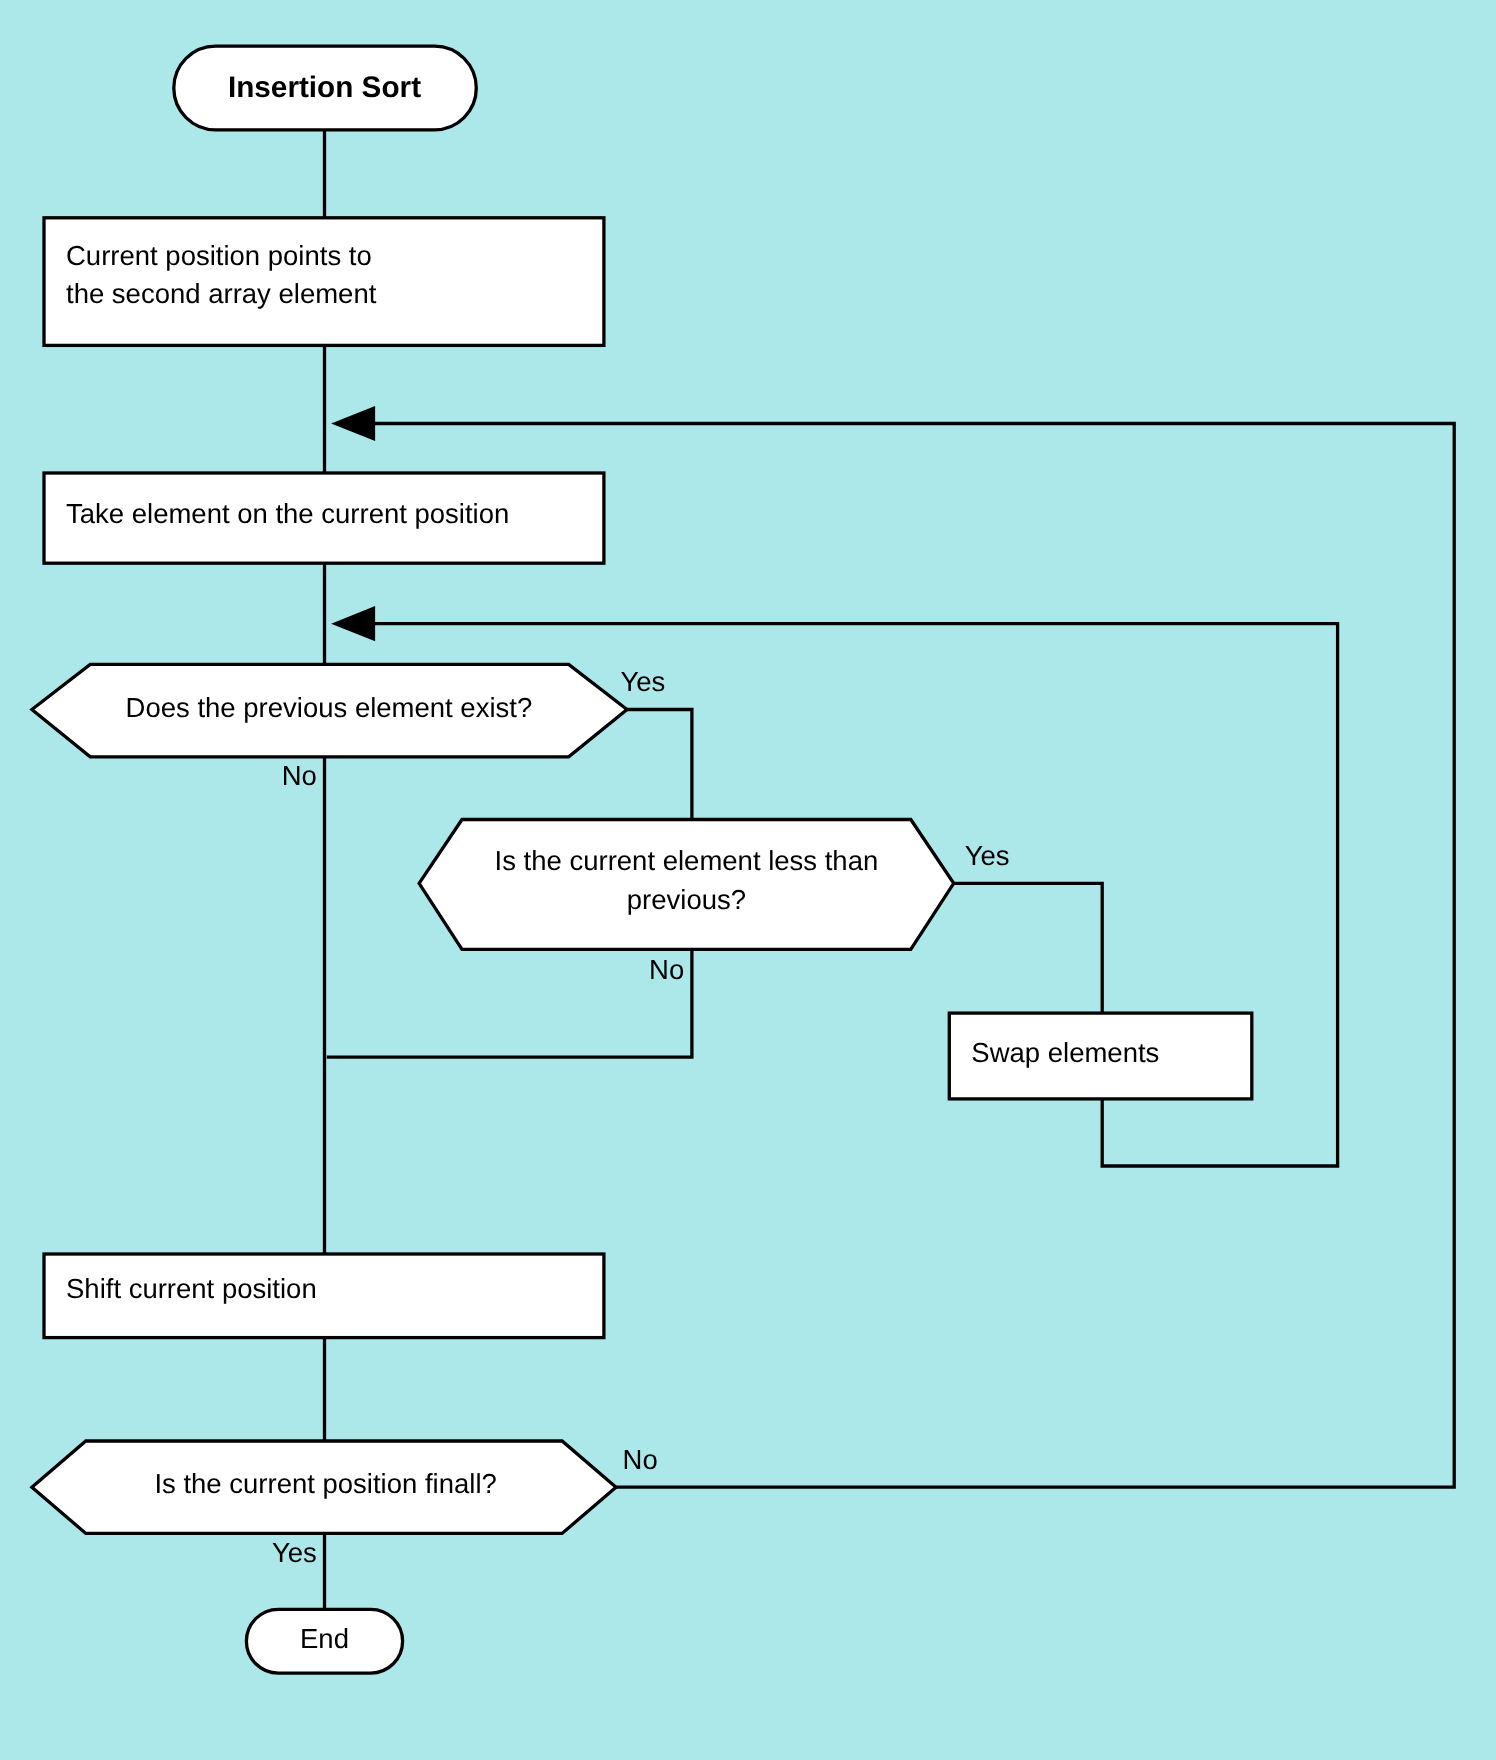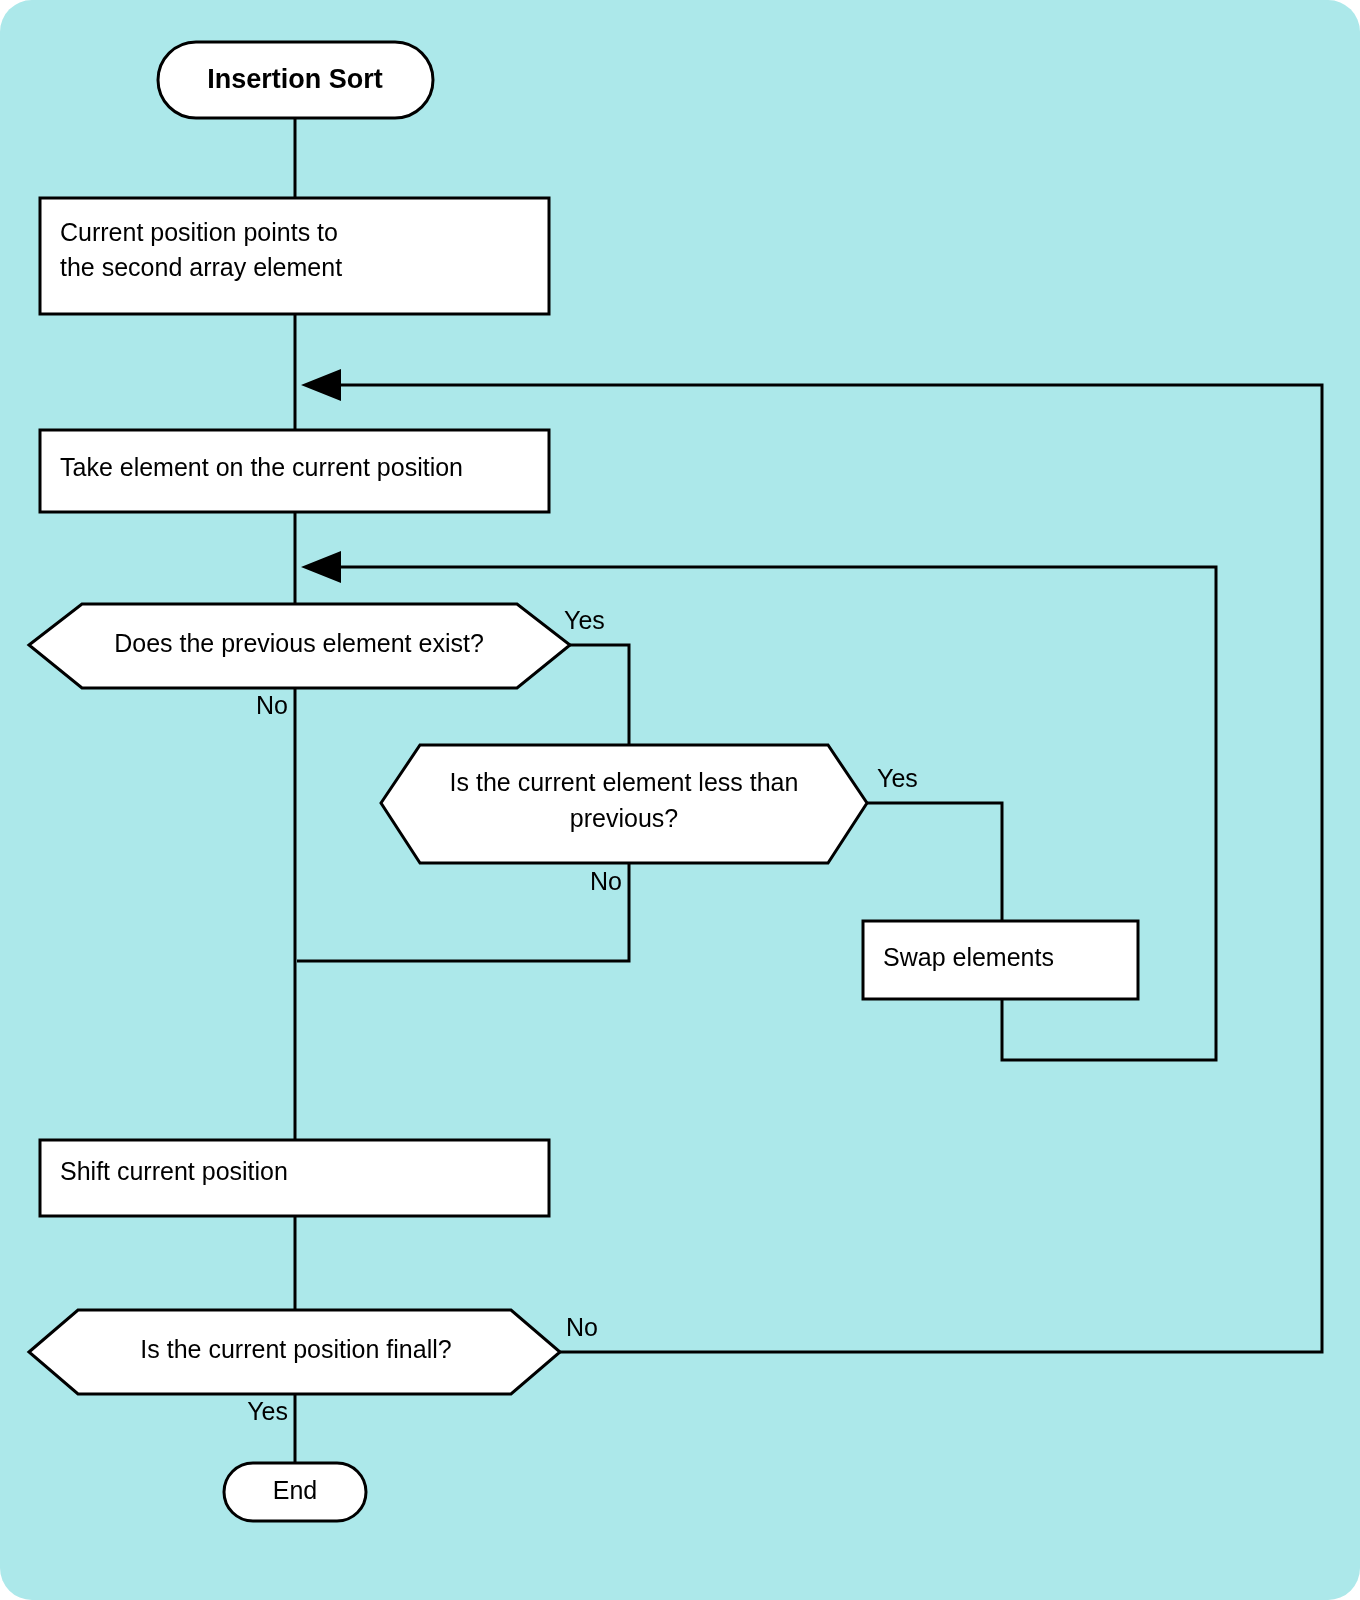--- a/index.html
+++ b/index.html
@@ -7,21 +7,20 @@
     padding: 0;
     background: #ffffff;
   }
   #chart-root {
     position: relative;
     width: 1360px;
     height: 1600px;
     background: #ace8ea;
     font-family: "Liberation Sans", sans-serif;
     overflow: hidden;
-    border-radius: 32px;
   }
   svg#flow {
     display: block;
     width: 1360px;
     height: 1600px;
   }
   .node-shape {
     fill: #ffffff;
     stroke: #000000;
     stroke-width: 3;

